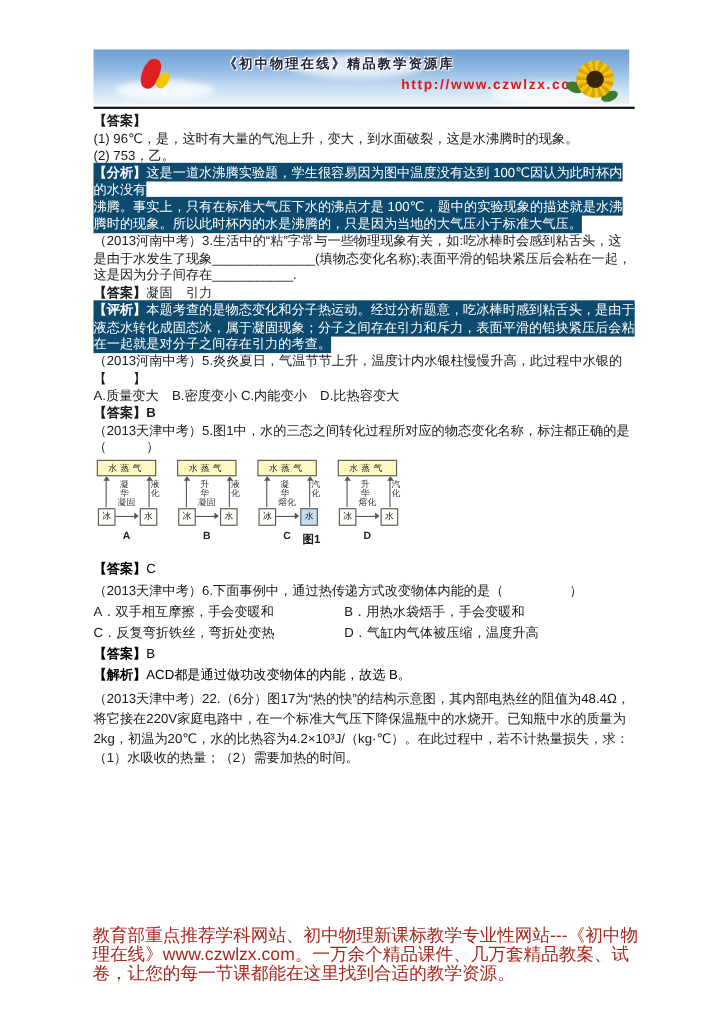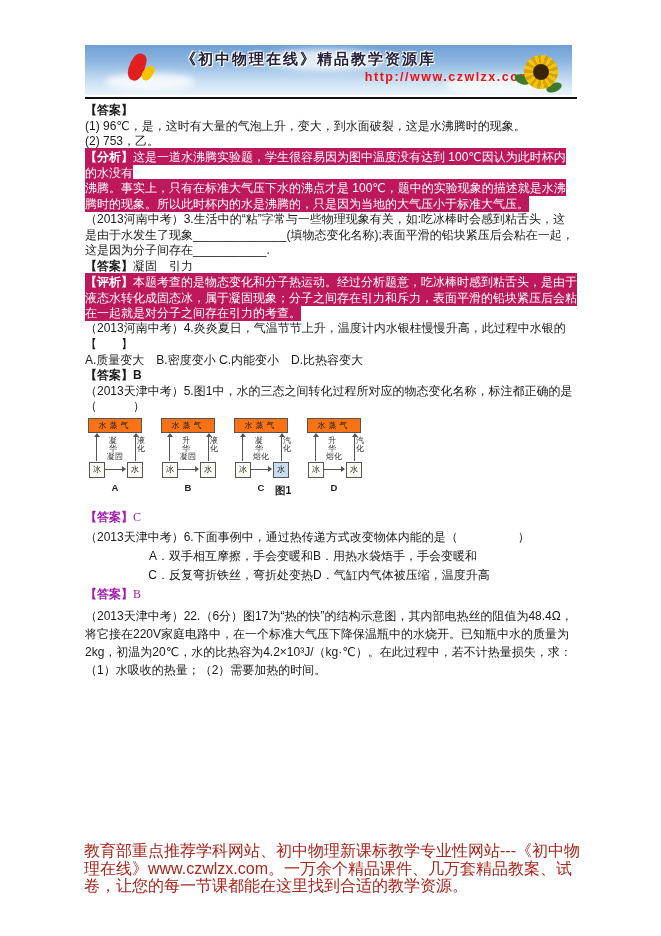--- a/index.html
+++ b/index.html
@@ -12,49 +12,49 @@
   .cloud{position:absolute;background:rgba(255,255,255,.75);border-radius:50%;filter:blur(3px);}
   .c1{width:120px;height:22px;left:180px;top:4px;}
   .c2{width:90px;height:18px;left:20px;top:28px;}
   .c3{width:110px;height:20px;left:360px;top:30px;}
   .logo{position:absolute;left:38px;top:8px;width:40px;height:36px;}
   .flame{position:absolute;left:6px;top:0;width:16px;height:28px;background:#e02020;
          border-radius:60% 40% 55% 45%/70% 30% 60% 40%;transform:rotate(14deg);}
   .flame2{position:absolute;left:20px;top:12px;width:10px;height:16px;background:#f5c400;
           border-radius:60% 40% 55% 45%/70% 30% 60% 40%;transform:rotate(28deg);}
   .banner-title{position:absolute;left:0;right:40px;top:5px;text-align:center;
-        font-size:15px;font-weight:bold;letter-spacing:2px;color:#23233d;
+        font-size:12px;font-weight:bold;letter-spacing:2px;color:#23233d;
         text-shadow:0 0 2px #fff,0 0 3px #fff,1px 1px 0 #fff,-1px -1px 0 #fff;}
   .banner-url{position:absolute;left:60px;right:40px;top:25px;text-align:right;
         font-size:12.5px;font-weight:bold;letter-spacing:1.5px;color:#ee1111;}
   .sunflower{position:absolute;right:14px;top:10px;width:34px;height:34px;}
   .petals{position:absolute;inset:0;border-radius:50%;
         background:repeating-conic-gradient(#f2c511 0 14deg,#d9a407 14deg 28deg);}
   .heart{position:absolute;left:9px;top:9px;width:16px;height:16px;border-radius:50%;
         background:radial-gradient(circle,#3a2407 0 60%,#5a3a10 100%);}
   .leaf{position:absolute;width:16px;height:9px;background:#3f7a2c;border-radius:50%;}
   .l1{left:-10px;top:20px;transform:rotate(25deg);}
   .l2{left:22px;top:28px;transform:rotate(-20deg);}
   
   .rule{border:0;border-top:2px solid #111;margin:2px 0 4px 0;}
   
   p{margin:0;font-size:12px;line-height:15.6px;}
   .b{font-weight:bold;}
-  .hl{background:#be185d;color:#ffffff;padding:1.5px 0;
+  .hl{background:#0c4a6e;color:#ffffff;padding:1.5px 0;
       -webkit-box-decoration-break:clone;box-decoration-break:clone;}
-  .red{color:#a21caf;font-family:Liberation Serif, serif;}
-  .opt-cell{display:inline-block;min-width:228px;text-align:right;}
+  .red{color:#000000;}
+  .opt-cell{display:inline-block;min-width:228px;}
   .q6 p{line-height:19px;}
   .q22{line-height:18px;}
   
   .fig{position:relative;height:86px;margin:3px 0 3px 2px;width:300px;}
   .fig-row{display:flex;gap:11px;}
   .pd{position:relative;width:62px;height:80px;font-size:8px;}
   .pd-top{position:absolute;left:1px;top:0;width:52px;height:13px;border:1px solid #555;
-          text-align:center;line-height:13px;letter-spacing:3px;background:#f97316;}
+          text-align:center;line-height:13px;letter-spacing:3px;background:#fef9c3;}
   .pd-box{position:absolute;top:44px;width:14px;height:14px;border:1px solid #555;
           text-align:center;line-height:14px;background:#fdfdf6;}
   .pd-ice{left:2px;}
   .pd-water{left:40px;}
   .pd-water.sel{background:#c8ddf0;}
   .pd-vline{position:absolute;top:16px;height:27px;border-left:1px solid #555;}
   .pd-vl{left:9px;}
   .pd-vr{left:48px;}
   .pd-vline:before{content:"";position:absolute;left:-3.5px;top:-4px;width:0;height:0;
           border:3px solid transparent;border-bottom:4px solid #555;}
@@ -103,21 +103,21 @@
   <p>(2) 753，乙。</p>
 
   <p><span class="hl"><span class="b">【分析】</span><span>这是一道水沸腾实验题，学生很容易因为图中温度没有达到 100℃因认为此时杯内的水没有</span></span><br>
   <span class="hl">沸腾。事实上，只有在标准大气压下水的沸点才是 100℃，题中的实验现象的描述就是水沸腾时的现象。所以此时杯内的水是沸腾的，只是因为当地的大气压小于标准大气压。</span></p>
 
   <p>（2013河南中考）3.生活中的“粘”字常与一些物理现象有关，如:吃冰棒时会感到粘舌头，这是由于水发生了现象______________(填物态变化名称);表面平滑的铅块紧压后会粘在一起，这是因为分子间存在___________.</p>
   <p><span class="b">【答案】</span><span>凝固　引力</span></p>
 
   <p><span class="hl"><span class="b">【评析】</span><span>本题考查的是物态变化和分子热运动。经过分析题意，吃冰棒时感到粘舌头，是由于液态水转化成固态冰，属于凝固现象；分子之间存在引力和斥力，表面平滑的铅块紧压后会粘在一起就是对分子之间存在引力的考查。</span></span></p>
 
-  <p>（2013河南中考）4.炎炎夏日，气温节节上升，温度计内水银柱慢慢升高，此过程中水银的</p>
+  <p>（2013河南中考）5.炎炎夏日，气温节节上升，温度计内水银柱慢慢升高，此过程中水银的</p>
   <p>【　　】</p>
   <p>A.质量变大　B.密度变小 C.内能变小　D.比热容变大</p>
   <p><span class="b">【答案】</span><span class="b">B</span></p>
 
 
   <p>（2013天津中考）5.图1中，水的三态之间转化过程所对应的物态变化名称，标注都正确的是</p>
   <p>（　　　）</p>
 
   <div class="fig">
     <div class="fig-row">
@@ -178,19 +178,20 @@
     <div class="fig-caption">图1</div>
   </div>
 
   <p class="red mt6"><span class="b">【答案】</span><span>C</span></p>
 
   <div class="q6 mt3">
     <p>（2013天津中考）6.下面事例中，通过热传递方式改变物体内能的是（　　　　　）</p>
     <p><span class="opt-cell">A．双手相互摩擦，手会变暖和</span><span>B．用热水袋焐手，手会变暖和</span></p>
     <p><span class="opt-cell">C．反复弯折铁丝，弯折处变热</span><span>D．气缸内气体被压缩，温度升高</span></p>
     <p class="red"><span class="b">【答案】</span><span>B</span></p>
+    <p class="red"><span class="b">【解析】</span><span>ACD都是通过做功改变物体的内能，故选 B。</span></p>
   </div>
 
   <p class="q22 mt3">（2013天津中考）22.（6分）图17为“热的快”的结构示意图，其内部电热丝的阻值为48.4Ω，将它接在220V家庭电路中，在一个标准大气压下降保温瓶中的水烧开。已知瓶中水的质量为2kg，初温为20℃，水的比热容为4.2×10³J/（kg·℃）。在此过程中，若不计热量损失，求：（1）水吸收的热量；（2）需要加热的时间。</p>
 
 </div>
 
 <div class="footer">教育部重点推荐学科网站、初中物理新课标教学专业性网站---《初中物理在线》www.czwlzx.com。一万余个精品课件、几万套精品教案、试卷，让您的每一节课都能在这里找到合适的教学资源。</div>
 
 </body></html>

